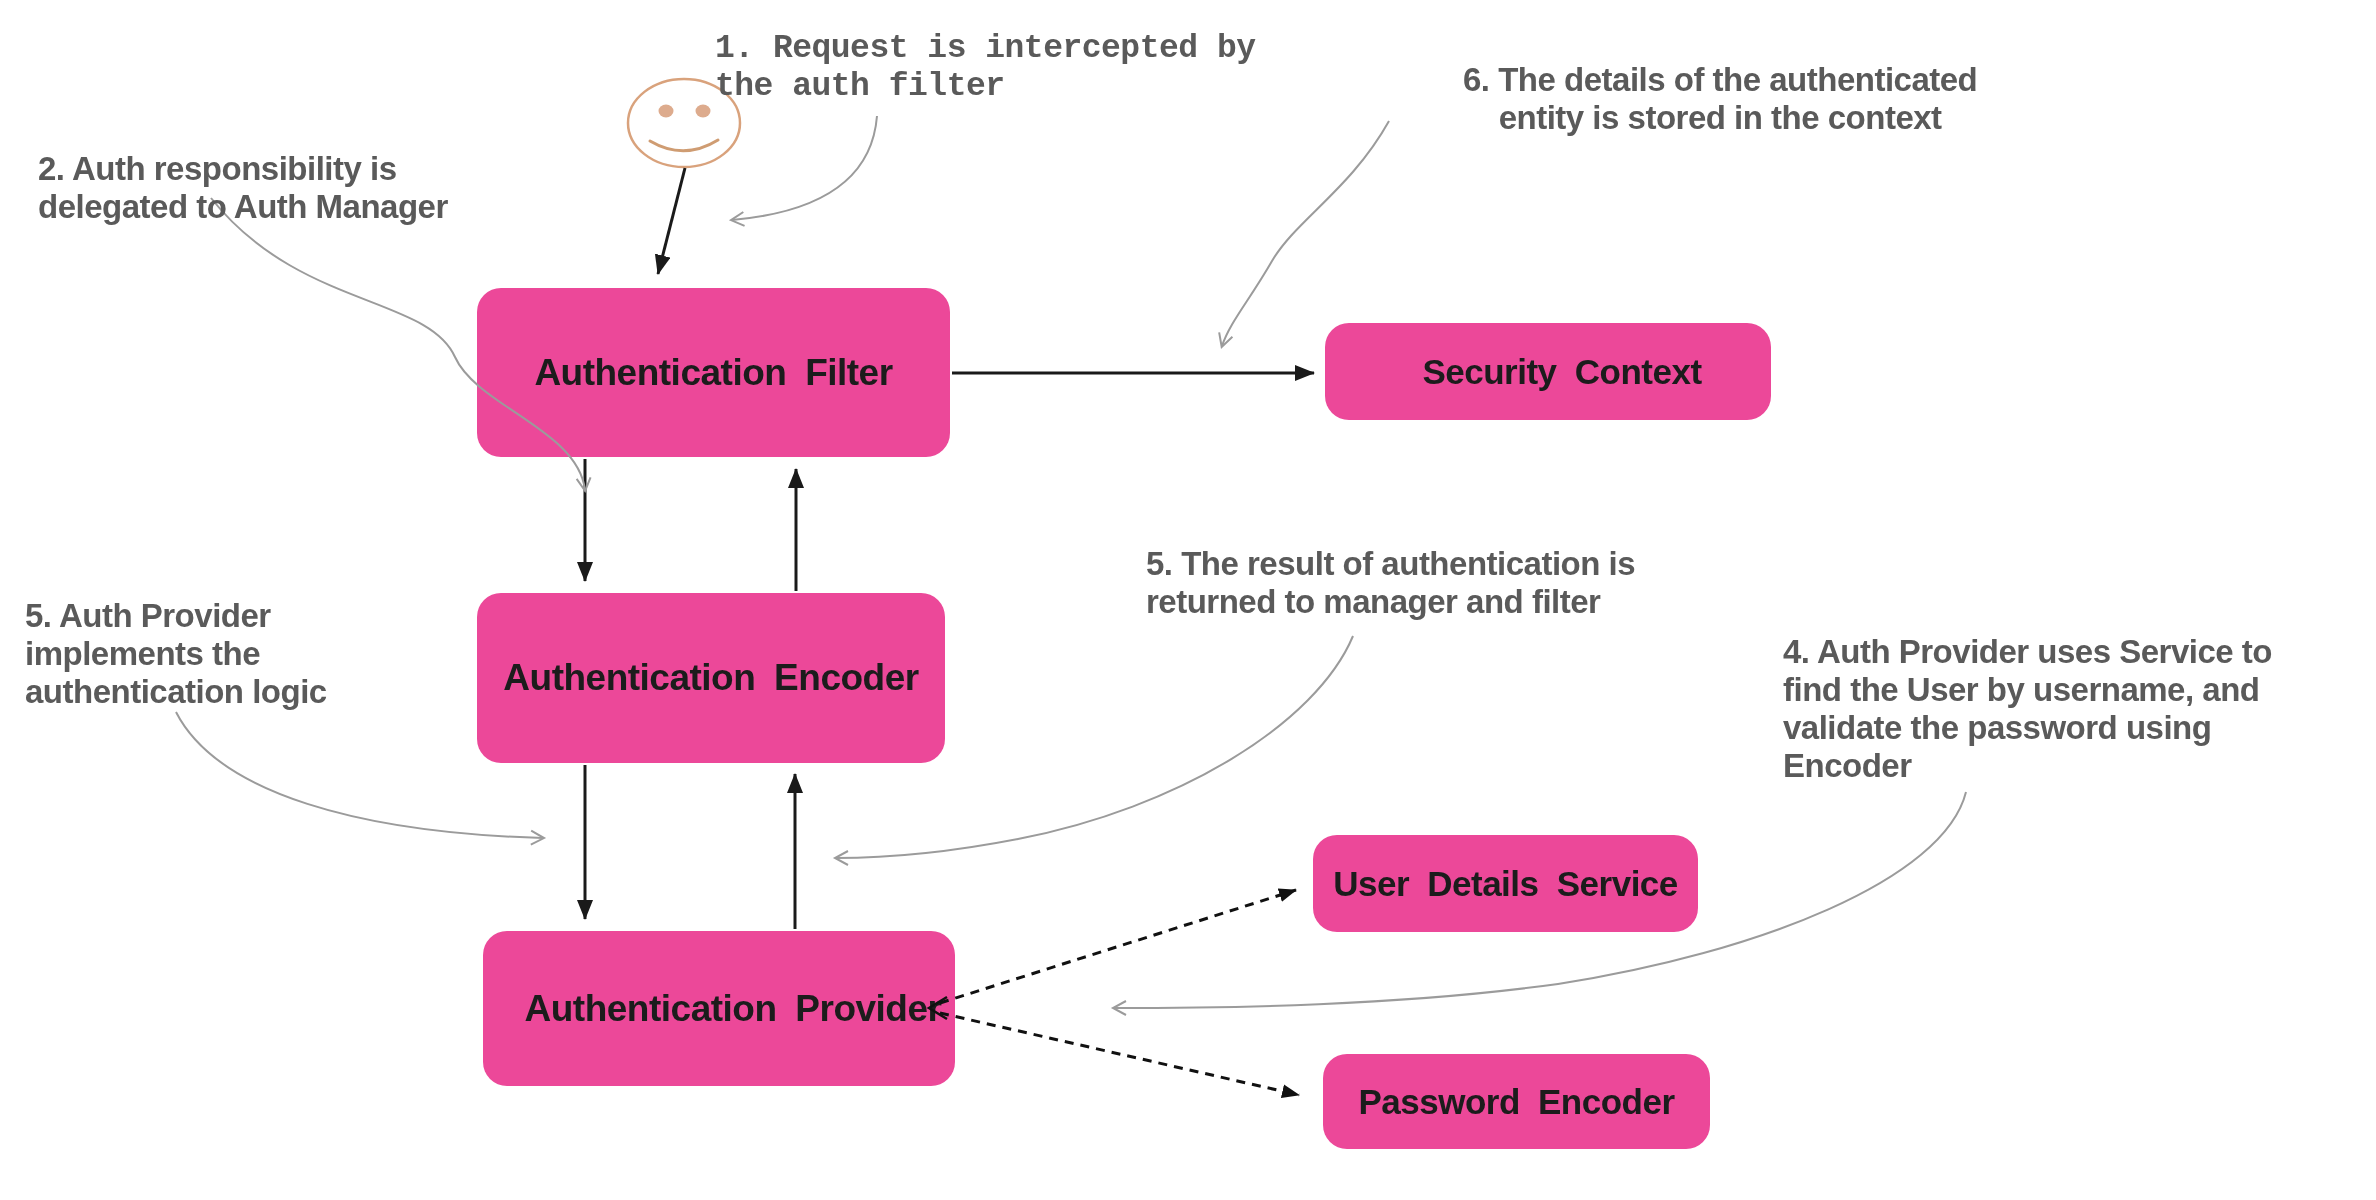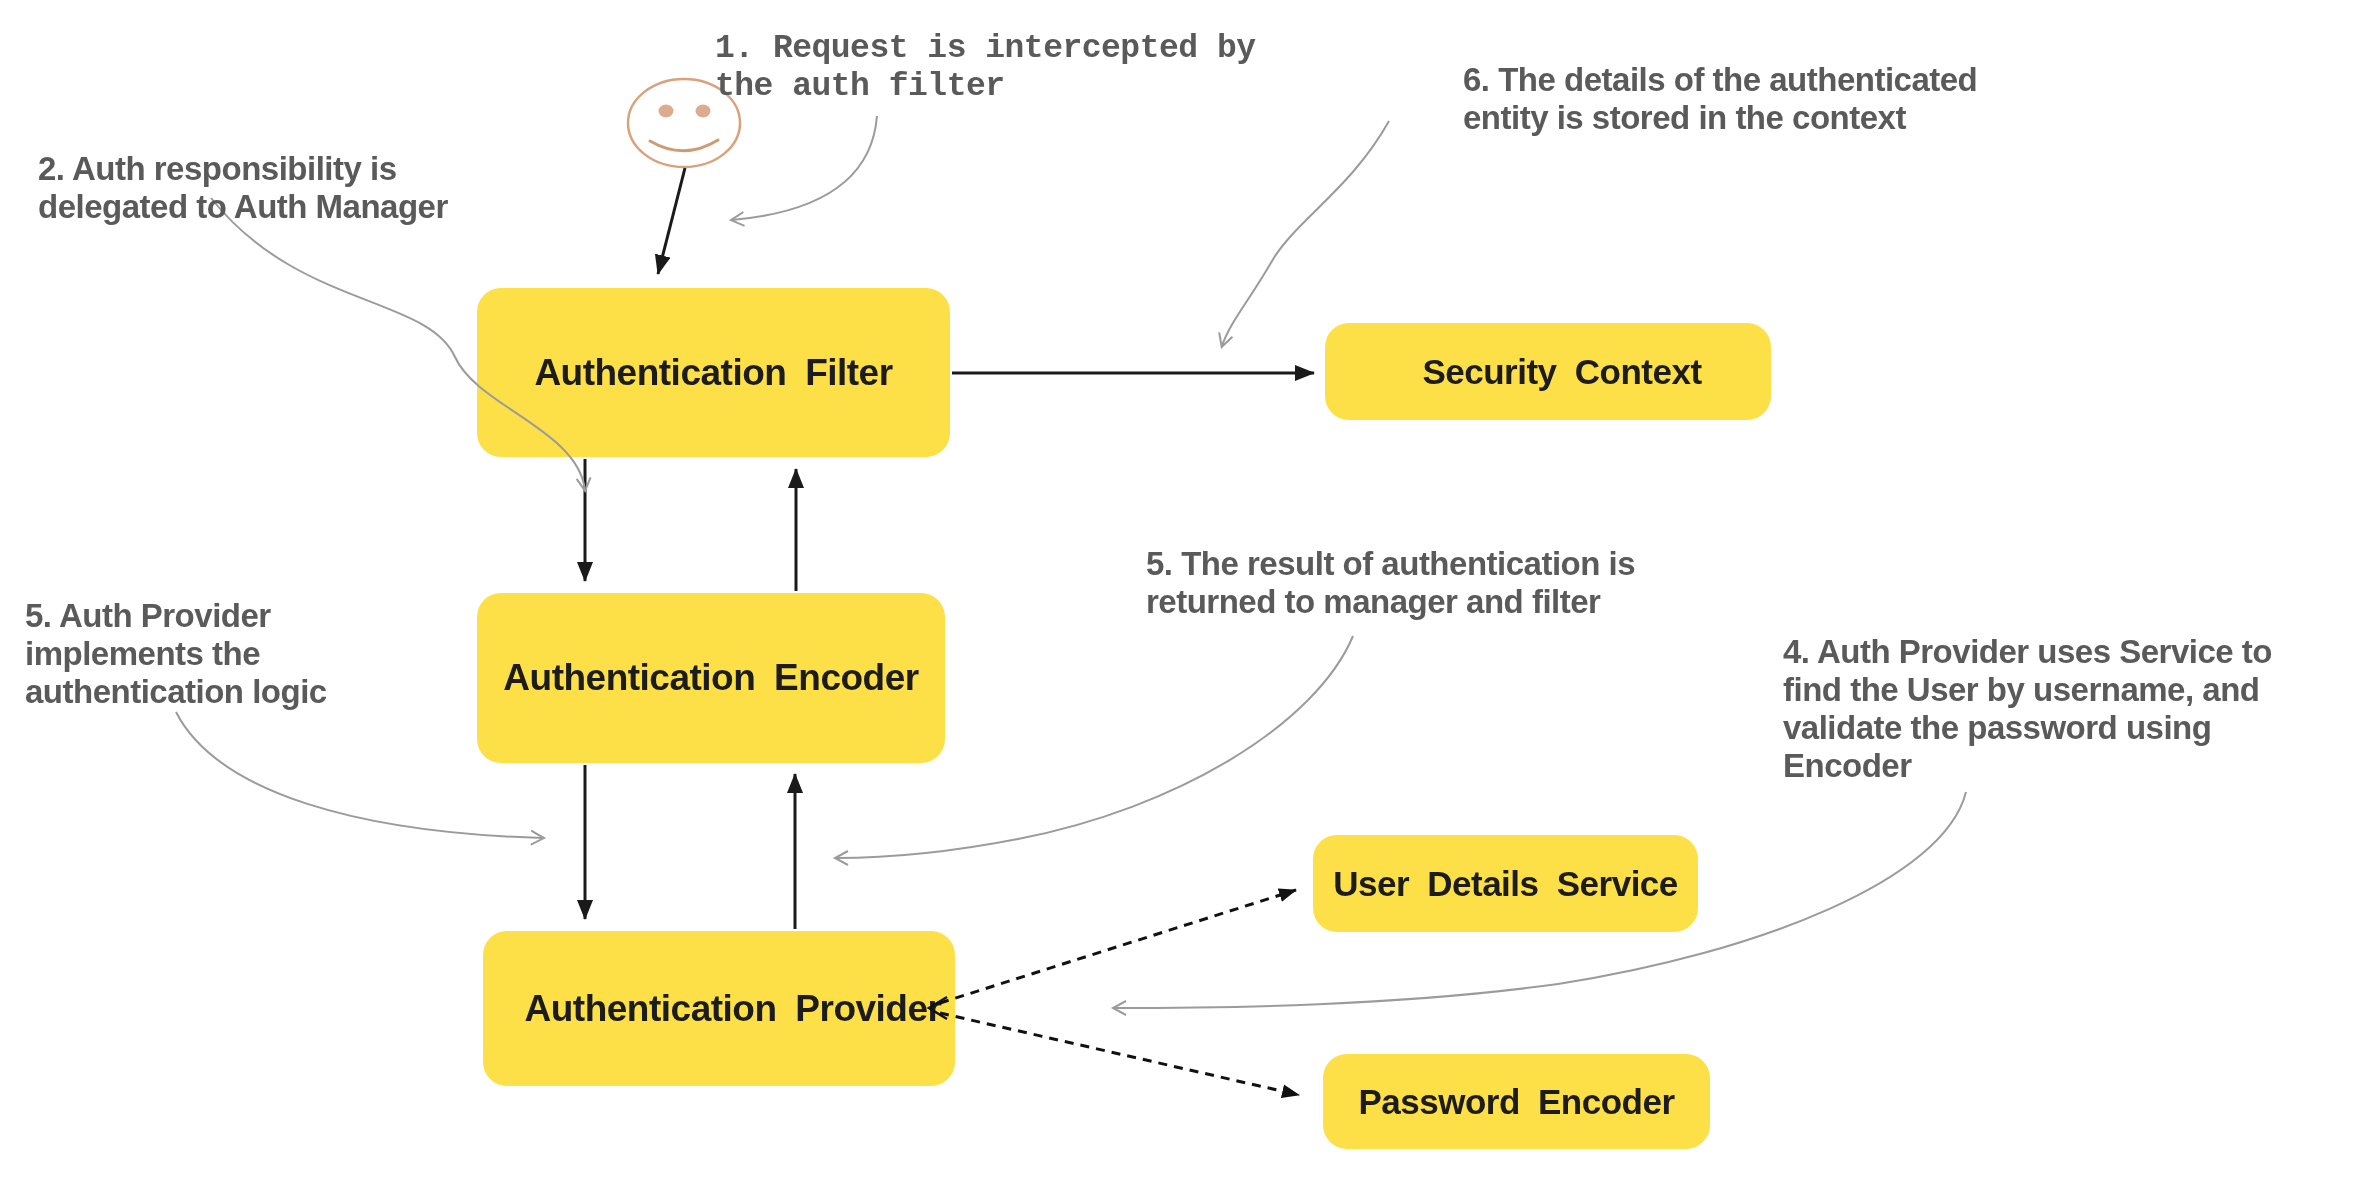--- a/index.html
+++ b/index.html
@@ -5,21 +5,21 @@
   html,body{margin:0;padding:0;background:#ffffff;}
   .stage{
     position:relative;
     width:2376px;height:1200px;
     background:#ffffff;
     overflow:hidden;
     font-family:"Liberation Sans", sans-serif;
   }
   .node{
     position:absolute;
-    background:#fde047;
+    background:#ec4899;
     border-radius:24px;
     display:flex;align-items:center;justify-content:center;
     font-weight:700;
     color:#1c1c1c;
     font-size:37px;
     letter-spacing:-0.5px;
     word-spacing:9px;
     z-index:1;
     text-align:right;
   }
@@ -41,21 +41,21 @@
     line-height:38px;
     letter-spacing:-0.5px;
     white-space:pre-line;
     z-index:3;
   }
   .note-1{left:715px; top:30px;font-family:Liberation Mono, monospace;}
   .note-2{left:38px;  top:121px;margin-top:29px;}
   .note-3{left:25px;  top:597px;}
   .note-4{left:1783px;top:633px;}
   .note-5{left:1146px;top:545px;}
-  .note-6{left:1463px;top:61px;}
+  .note-6{left:1463px;top:61px;text-align:center;}
 </style>
 </head>
 <body>
 
 <div class="stage">
 
   <div class="node node-filter">
       <span>Authentication Filter</span>
     </div>
   <div class="node node-security">

